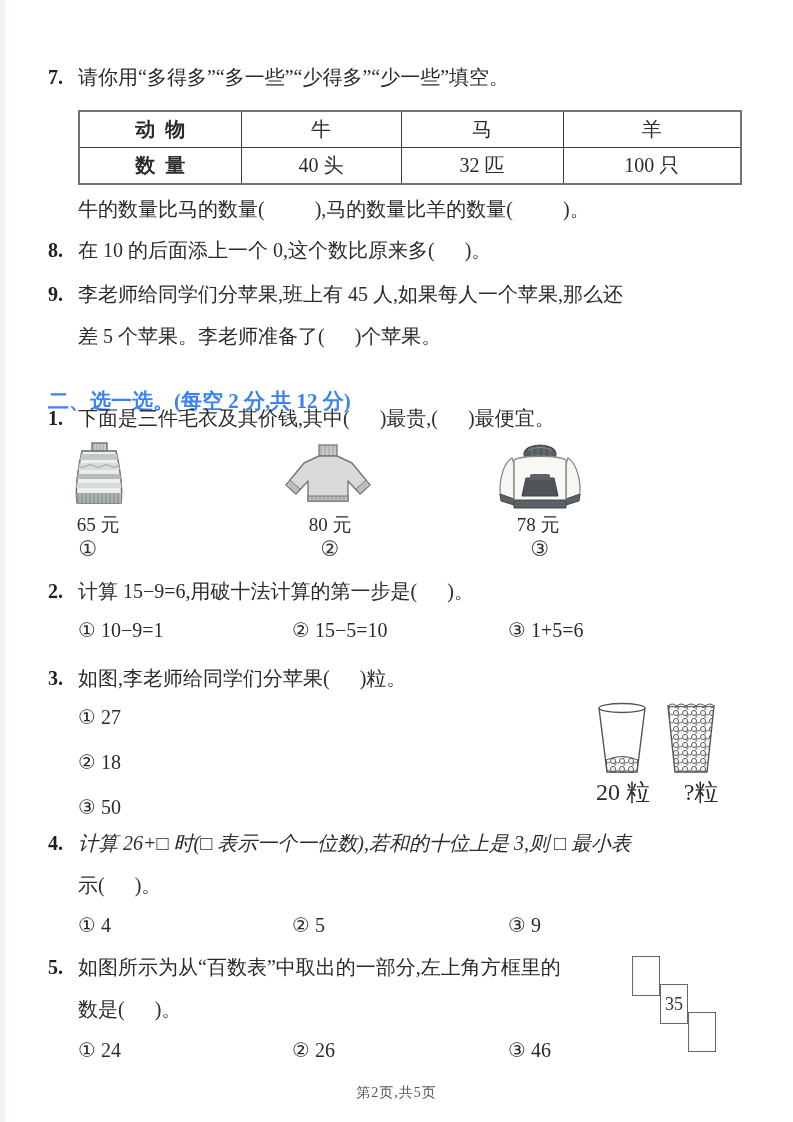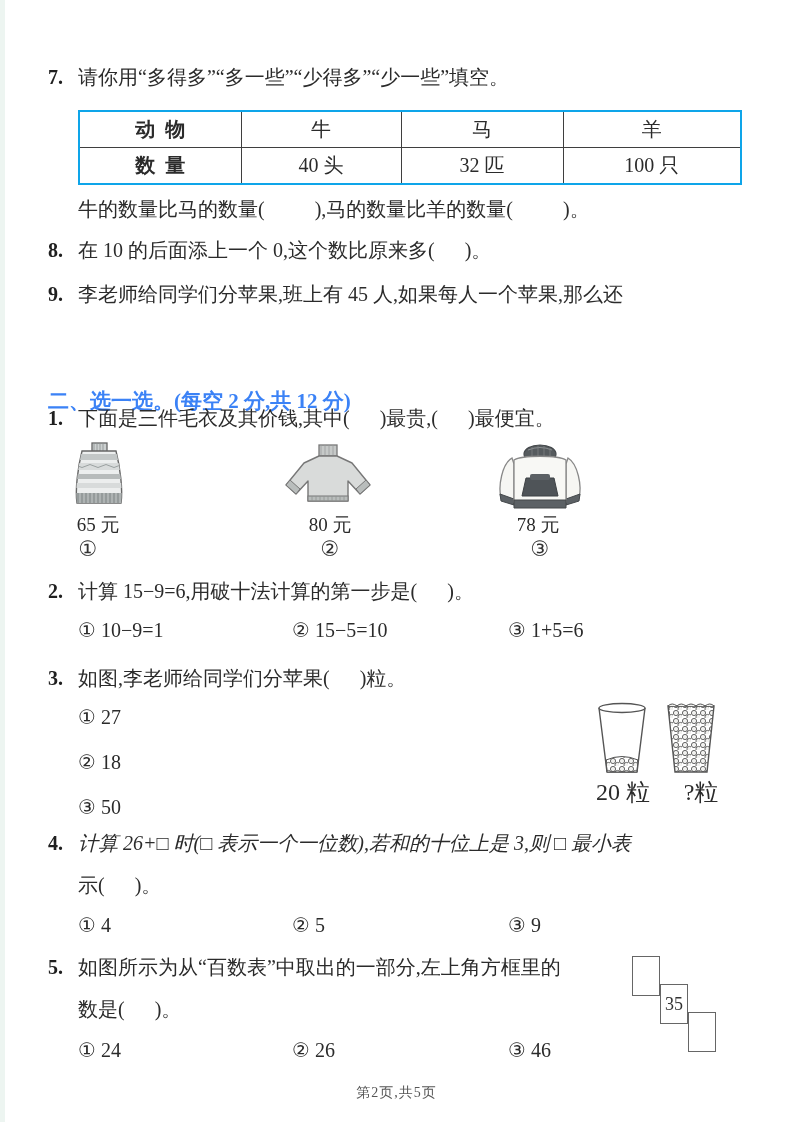--- a/index.html
+++ b/index.html
@@ -37,21 +37,21 @@
     width:662px;height:71px;
     border-collapse:collapse;table-layout:fixed;
   }
   table.animal-table td,table.animal-table th{
     border:1.6px solid #3f3f3f;
     font-size:20px;text-align:center;vertical-align:middle;
     padding:0;height:35px;white-space:pre;
     font-weight:normal;
   }
   table.animal-table th{font-weight:bold;}
-  table.animal-table{border:2px solid #0ea5e9;}
+  table.animal-table{border:2px solid #737373;}
   .price{
     position:absolute;width:120px;text-align:center;
     font-size:19px;color:#2b2b2b;white-space:pre;
   }
   .circ{
     position:absolute;width:120px;text-align:center;
     font-size:21px;color:#333;
     font-family:"Liberation Serif","DejaVu Sans",serif;
   }
   .opt{
@@ -112,20 +112,21 @@
   </tbody>
     </table>
 
   <span class="line stmt" style="top:196px;">牛的数量比马的数量(          ),马的数量比羊的数量(          )。</span>
 
   <span class="qnum" style="top:237px;">8.</span>
   <span class="line stmt" style="top:237px;">在 10 的后面添上一个 0,这个数比原来多(      )。</span>
 
   <span class="qnum" style="top:281px;">9.</span>
   <span class="line stmt" style="top:281px;">李老师给同学们分苹果,班上有 45 人,如果每人一个苹果,那么还</span>
+  <span class="line stmt" style="top:323px;">差 5 个苹果。李老师准备了(      )个苹果。</span>
 
   <span class="section-head" style="top:364px;">二、选一选。(每空 2 分,共 12 分)</span>
 
   <span class="qnum" style="top:405px;">1.</span>
   <span class="line stmt" style="top:405px;">下面是三件毛衣及其价钱,其中(      )最贵,(      )最便宜。</span>
 
   <svg style="left:70px;top:441px;" width="58" height="72" viewBox="0 0 58 72">
     <defs>
       <clipPath id="s1body">
           <path d="M12,10 C8,26 5,48 7,62 L51,62 C53,48 50,26 46,10 Z"></path>

